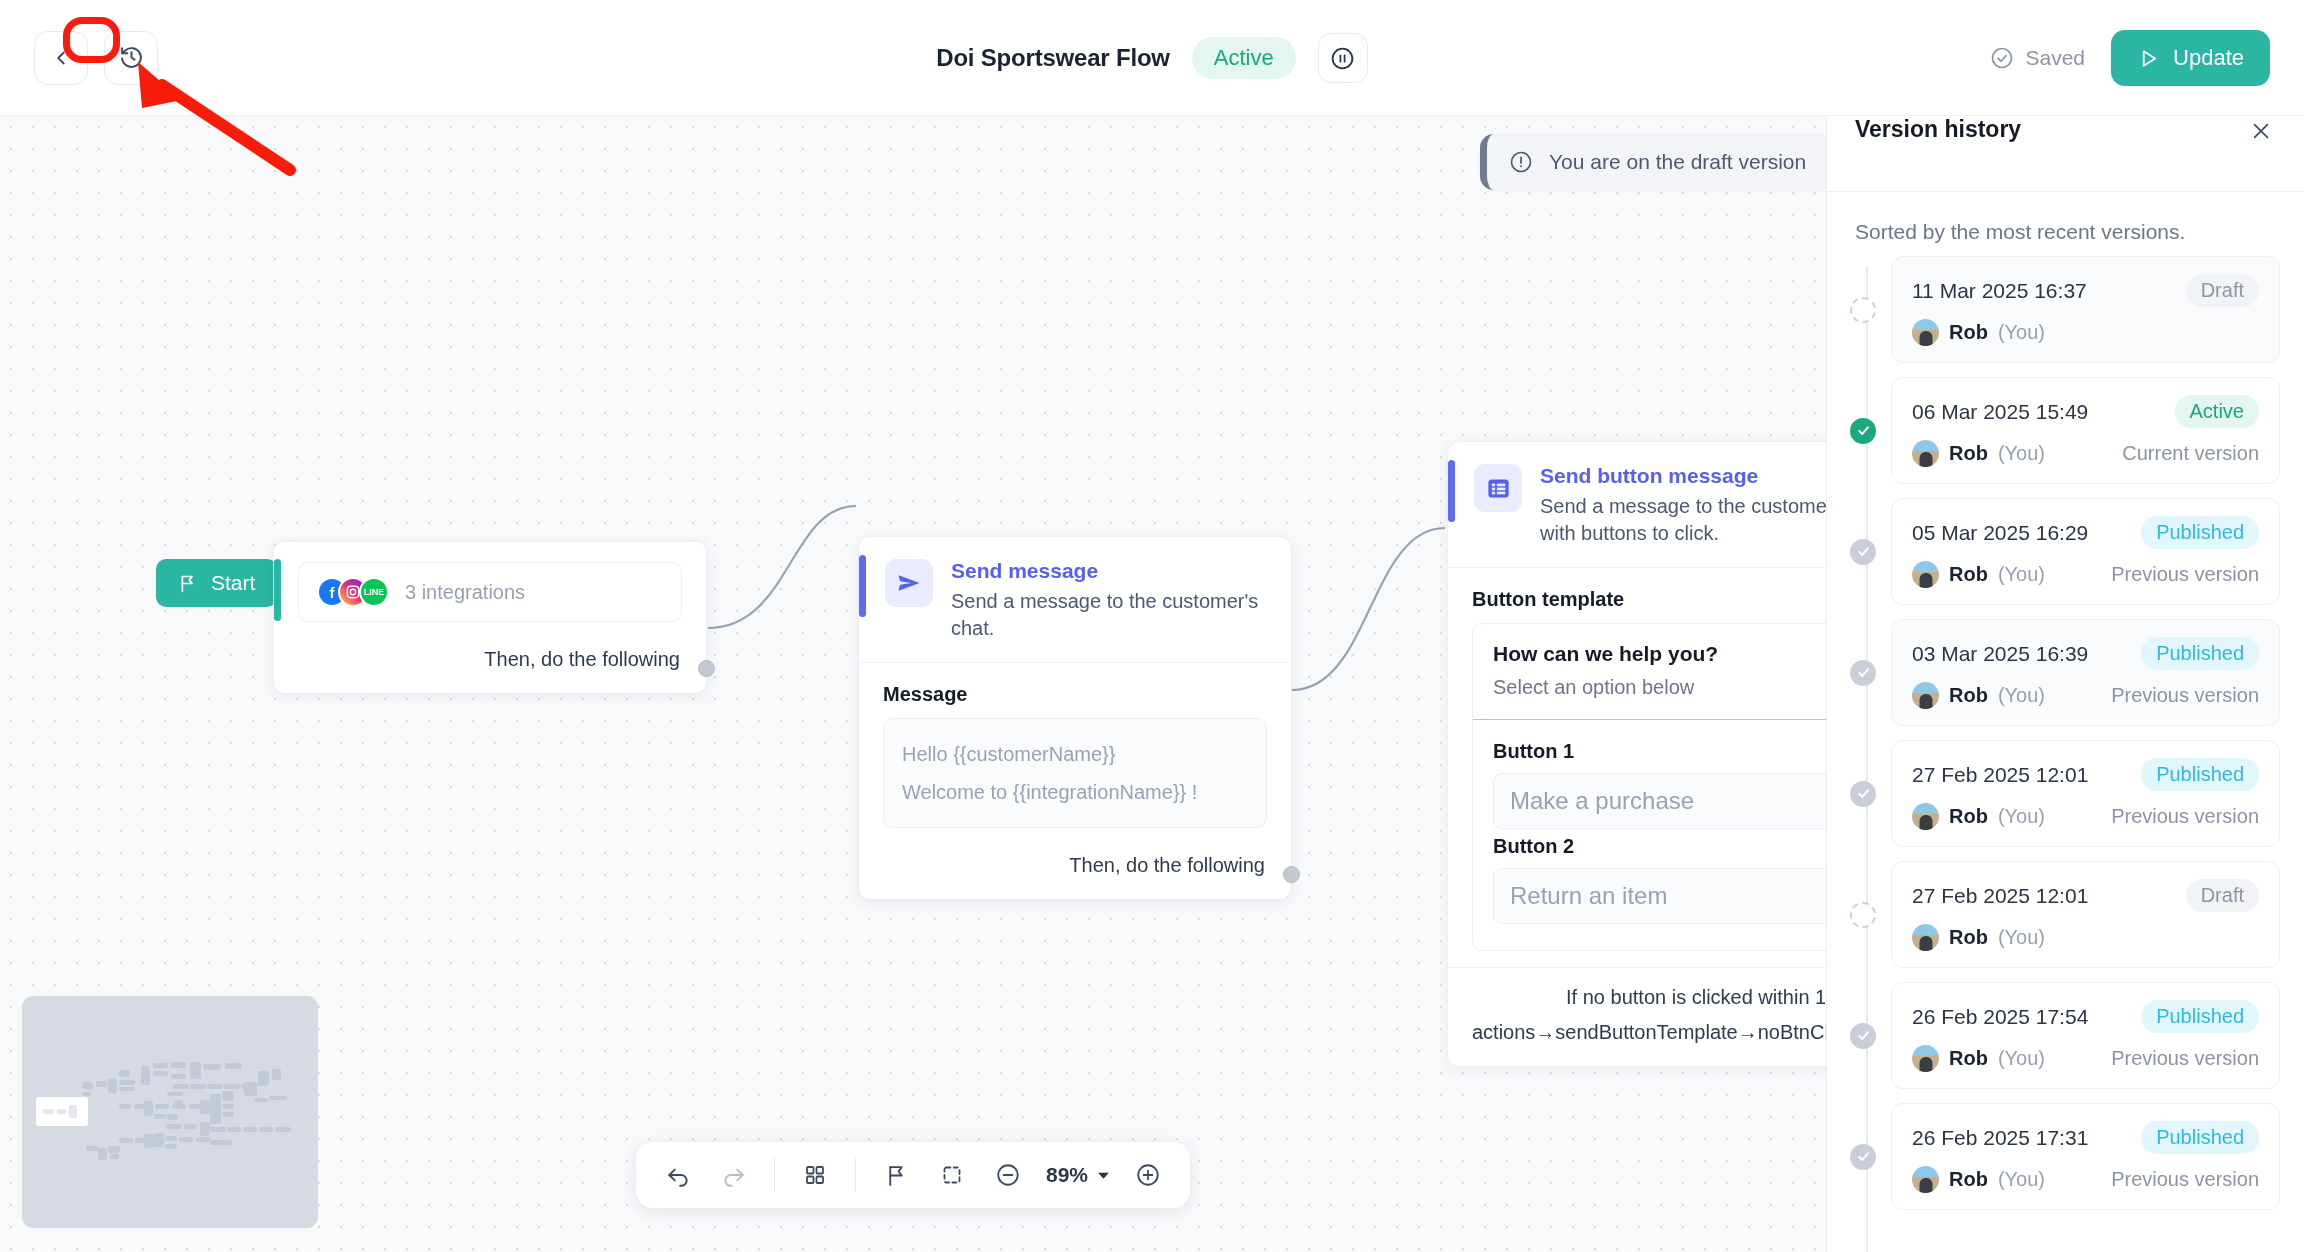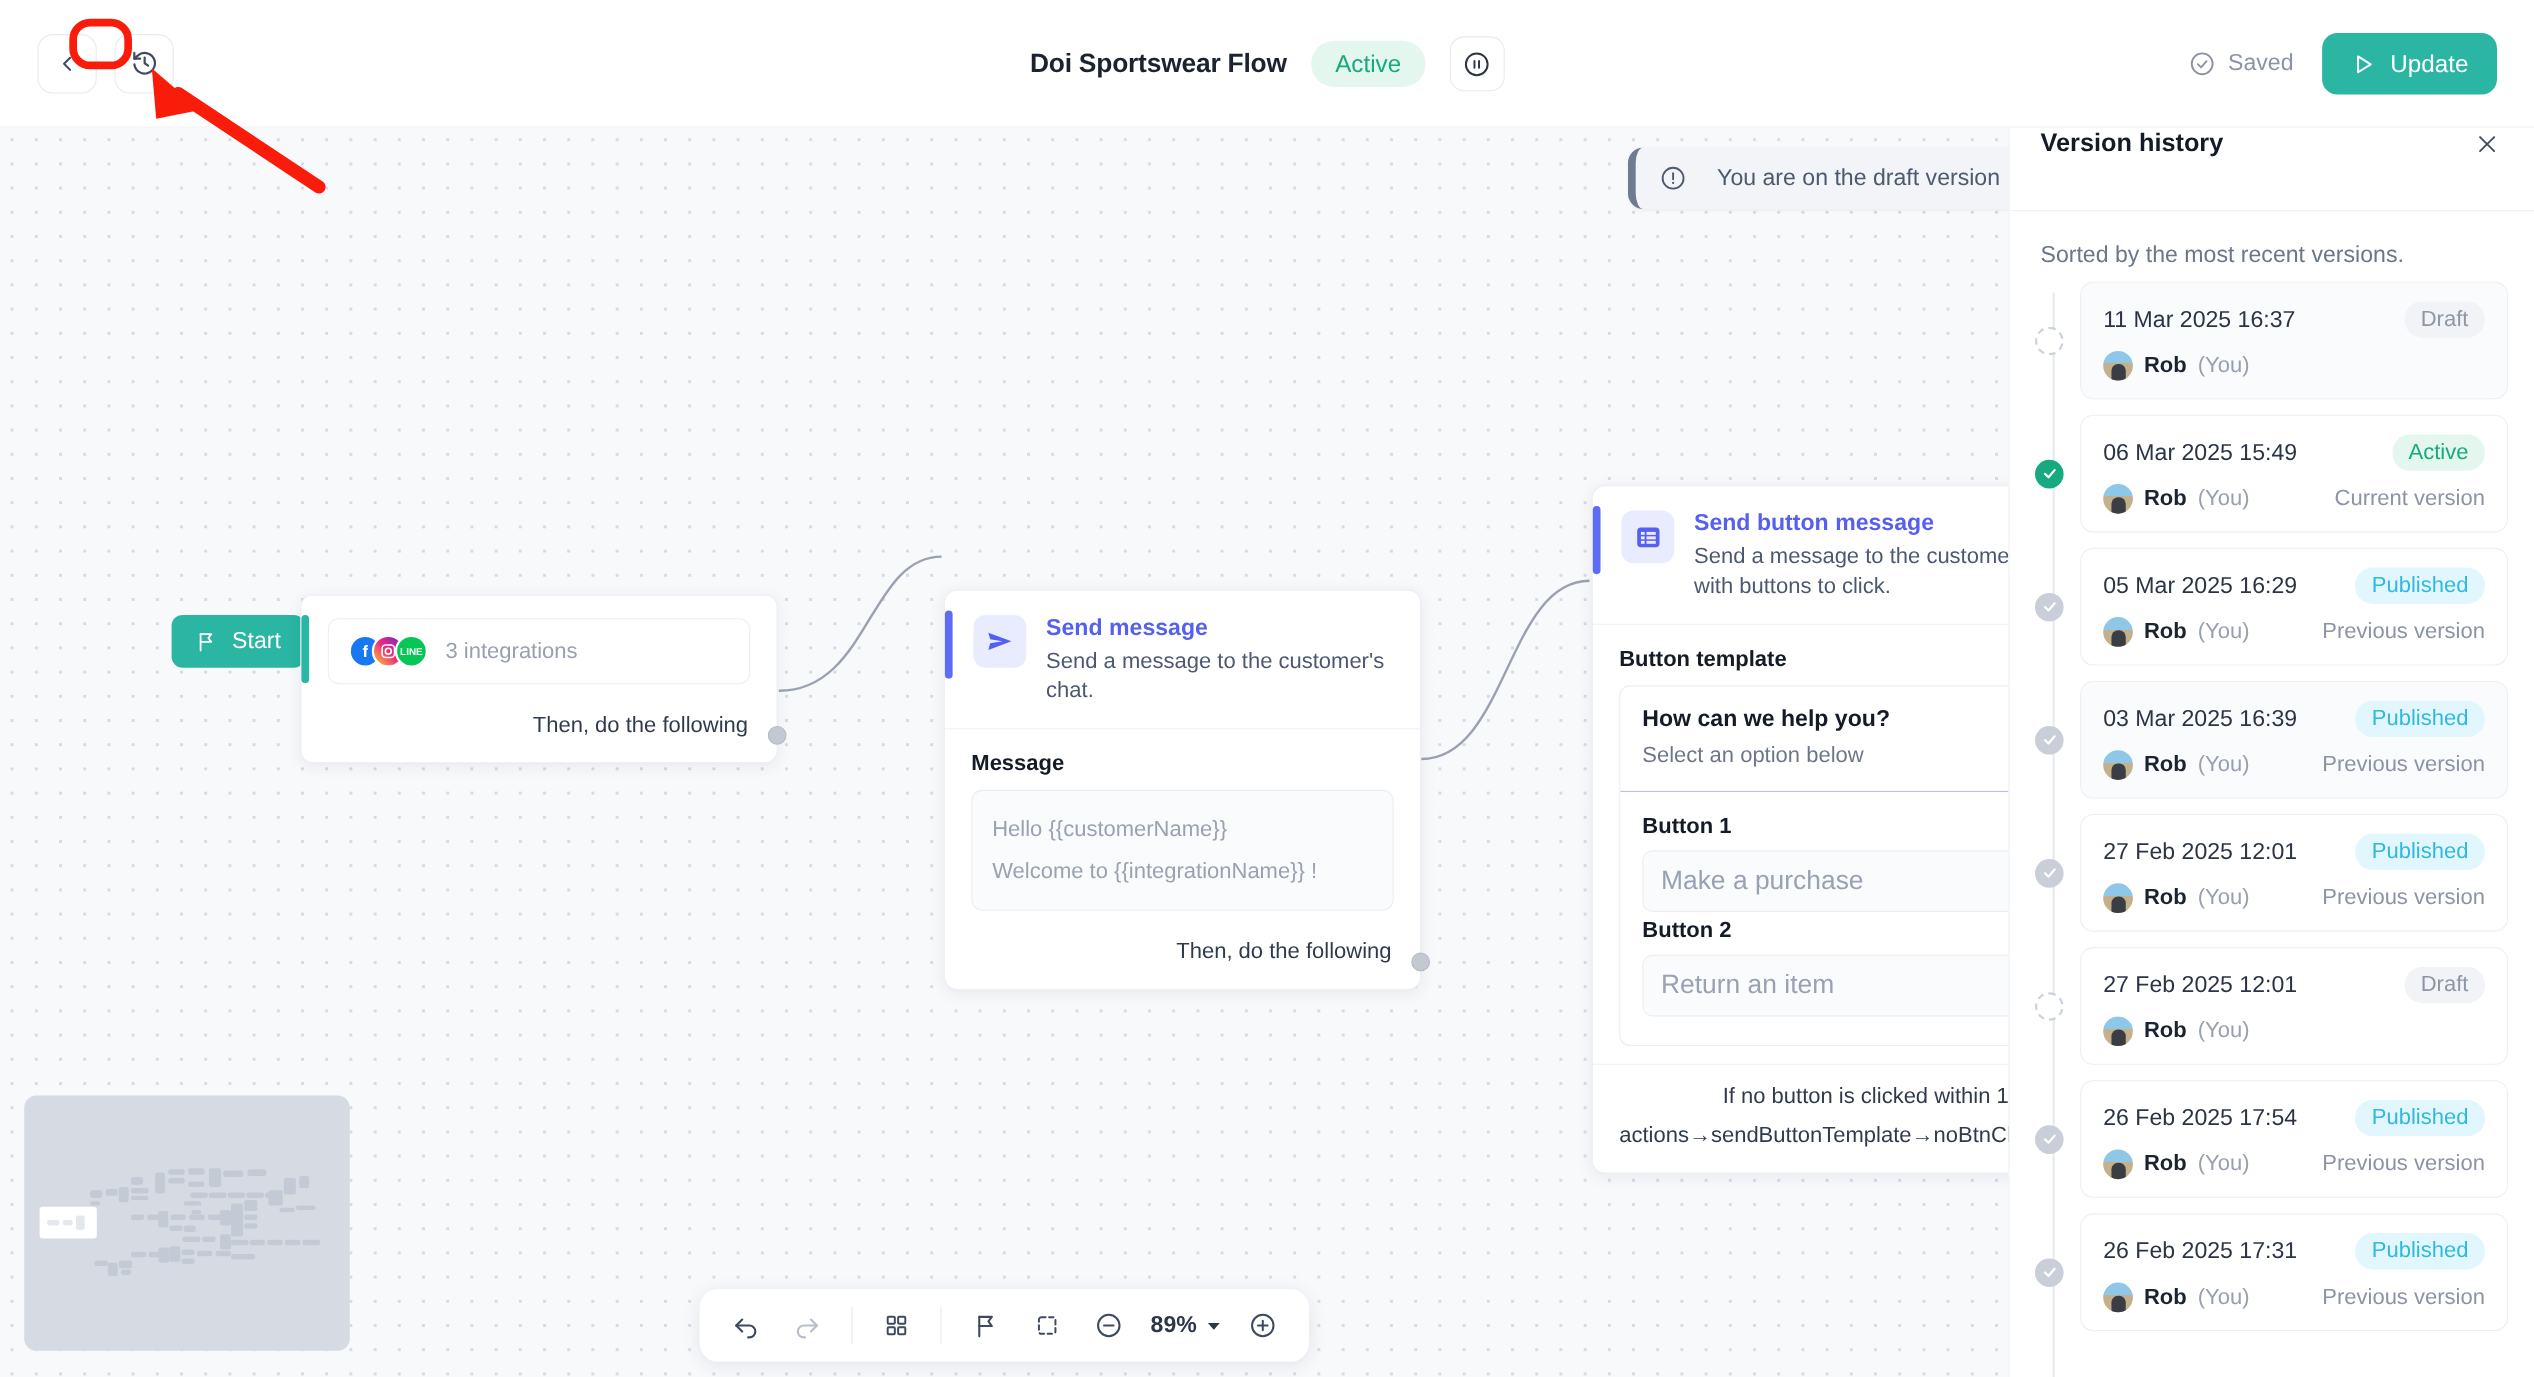--- a/index.html
+++ b/index.html
@@ -65,21 +65,21 @@
     background-color: #f8f9fb;
     background-image: radial-gradient(#d6dae2 1.3px, transparent 1.3px);
     background-size: 22px 22px;
     overflow: hidden;
   }
   .draft-banner {
     position: absolute; top: 18px; left: 1480px;
     background: #f2f4f7; border-radius: 14px;
     border-left: 7px solid #6f7b90;
     padding: 16px 26px 16px 22px;
-    display: flex; align-items: center; gap: 28px;
+    display: flex; align-items: center; gap: 16px;
     color: #4d5a6e; font-size: 21px; white-space: nowrap;
     box-shadow: 0 1px 3px rgba(20,30,50,.05);
   }
 
   
   .node {
     position: absolute; background: #fff; border-radius: 12px;
     border: 1px solid #eceef2;
     box-shadow: 0 3px 14px rgba(25,40,70,.07);
   }
@@ -159,21 +159,21 @@
   
   .minimap {
     position: absolute; left: 22px; bottom: 24px; width: 296px; height: 232px;
     background: #d6dae2; border-radius: 11px; overflow: hidden;
   }
   .mm-node { position: absolute; background: #c4cad5; border-radius: 2px; }
   .mm-view { position: absolute; background: #ffffff; border-radius: 3px; }
 
   
   .toolbar {
-    position: absolute; left: 50%; transform: translateX(-50%); bottom: 14px;
+    position: absolute; left: 50%; transform: translateX(-50%); bottom: 44px;
     background: #fff; border-radius: 17px; height: 66px;
     box-shadow: 0 3px 16px rgba(25,40,70,.10);
     display: flex; align-items: center; gap: 4px; padding: 0 16px;
   }
   .tool { width: 52px; height: 52px; display: flex; align-items: center;
           justify-content: center; color: #3d4a60; cursor: pointer; border-radius: 10px; }
   .tool-sep { width: 1px; height: 34px; background: #e6e9ee; margin: 0 10px; }
   .zoom-val { font-size: 21px; color: #2d3748; font-weight: bold;
               display: flex; align-items: center; gap: 9px; padding: 0 8px; cursor: pointer; }
 

